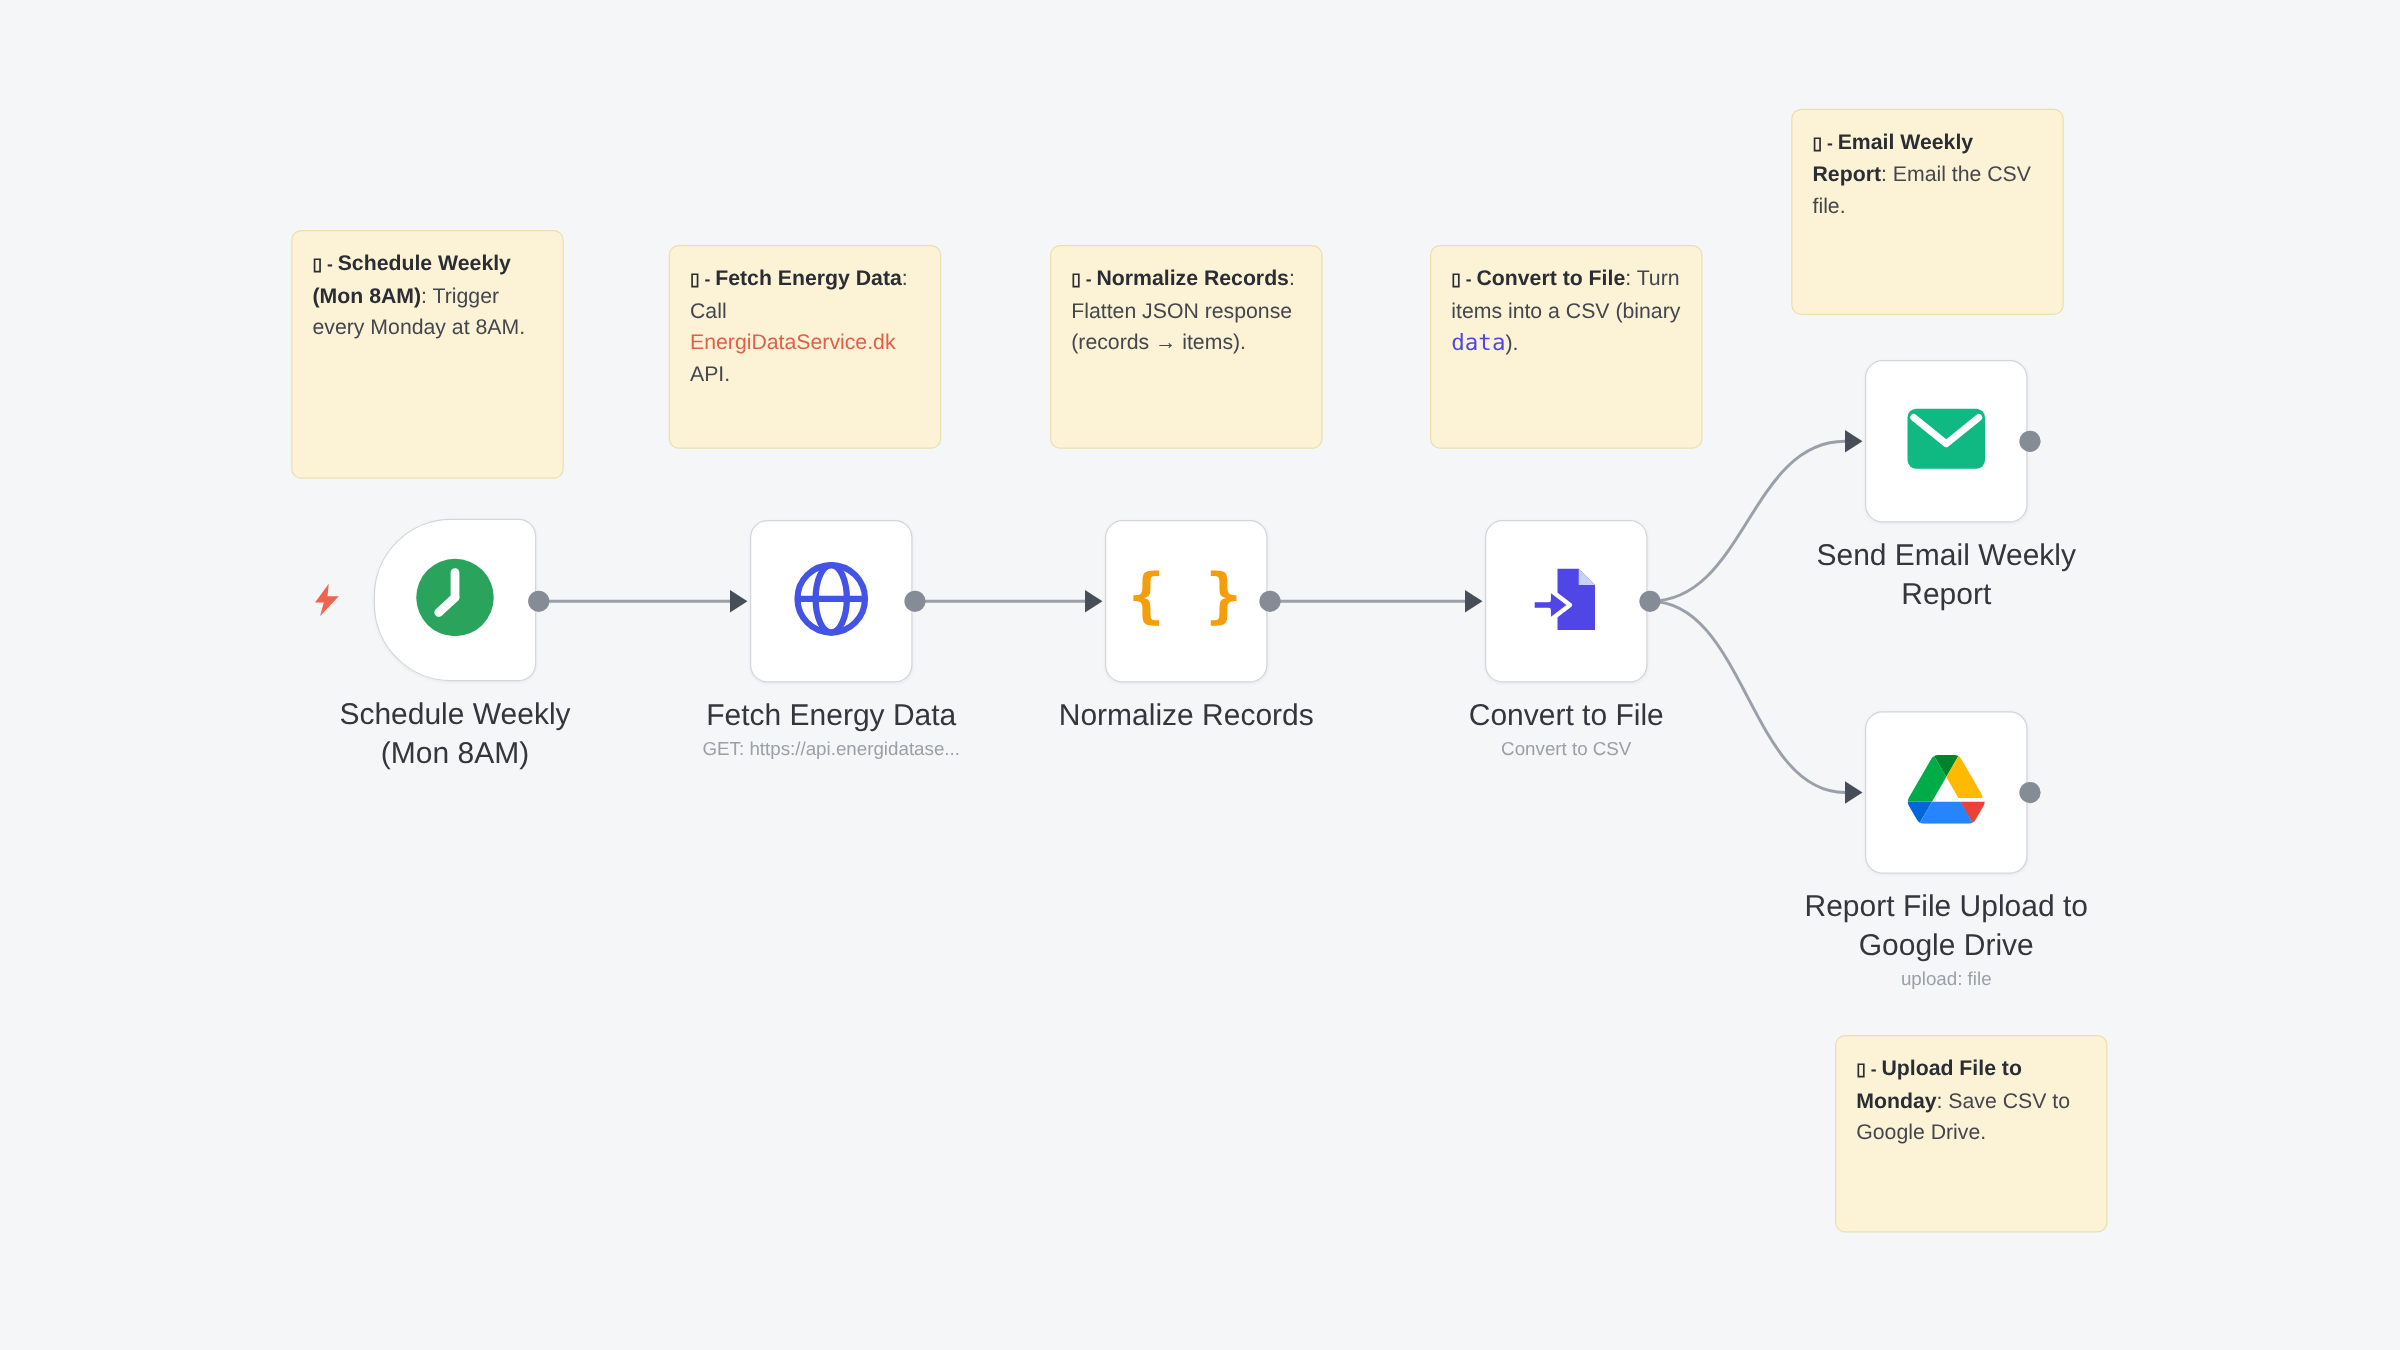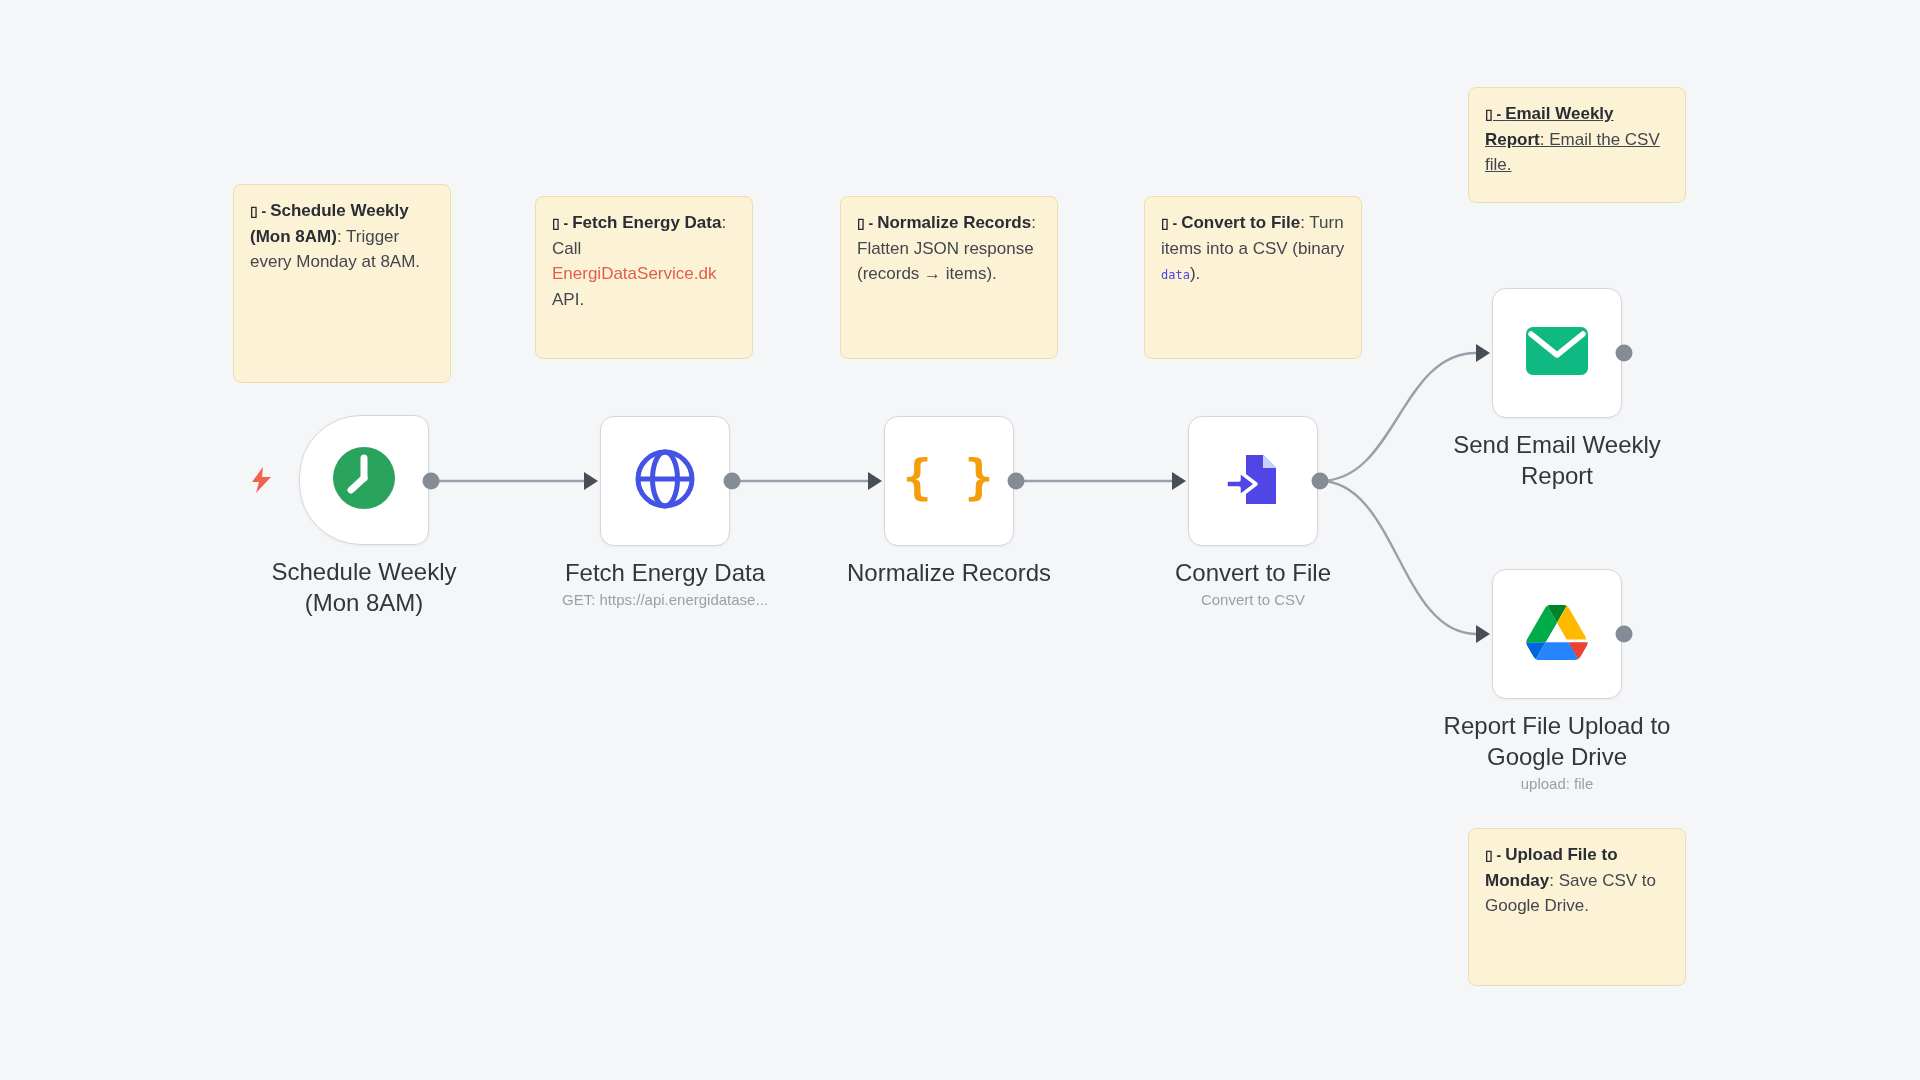--- a/index.html
+++ b/index.html
@@ -12,21 +12,21 @@
   
   .note {
     position:absolute; width:218px; box-sizing:border-box;
     background:#fcf3d7; border:1px solid #ecdfae; border-radius:8px;
     padding:13px 16px; font-size:17px; line-height:1.5; color:#43464d;
     z-index:1;
   }
   .note b { color:#2a2d33; font-weight:700; }
   .note .glyph { font-size:14px; color:#2a2d33; font-weight:700; }
   .note-link { color:#e0604a; overflow-wrap:break-word; }
-  .note-code { font-family:"DejaVu Sans Mono", monospace; color:#4f46e5; font-size:12px; }
+  .note-code { font-family:"DejaVu Sans Mono", monospace; color:#4f46e5; font-size:18px; }
 
   
   .node {
     position:absolute; width:130px; display:flex; flex-direction:column;
     align-items:center; z-index:2;
   }
   .node-box {
     width:130px; height:130px; box-sizing:border-box;
     background:#ffffff; border:1.7px solid #d3d6dc; border-radius:14px;
     display:flex; align-items:center; justify-content:center;
@@ -70,21 +70,21 @@
   </div>
 
   <div class="note" style="left:840px; top:196px; height:163px;">
     <span class="glyph">▯ - </span><b>Normalize Records</b><span>: Flatten JSON response (records → items).</span>
   </div>
 
   <div class="note" style="left:1144px; top:196px; height:163px;">
     <span class="glyph">▯ - </span><b>Convert to File</b><span>: Turn items into a CSV (binary </span><span class="note-code">data</span><span>).</span>
   </div>
 
-  <div class="note" style="left:1468px; top:87px; height:116px;text-decoration:underline;">
+  <div class="note" style="left:1433px; top:87px; height:165px;">
     <span class="glyph">▯ - </span><b>Email Weekly Report</b><span>: Email the CSV file.</span>
   </div>
 
   <div class="note" style="left:1468px; top:828px; height:158px;">
     <span class="glyph">▯ - </span><b>Upload File to Monday</b><span>: Save CSV to Google Drive.</span>
   </div>
 
   <div class="bolt">
     <svg width="24" height="30" viewBox="0 0 24 28">
       <path d="M14 1 L3 16 h7 L7 27 L22 11 h-9 z" fill="#ef6350"></path>

